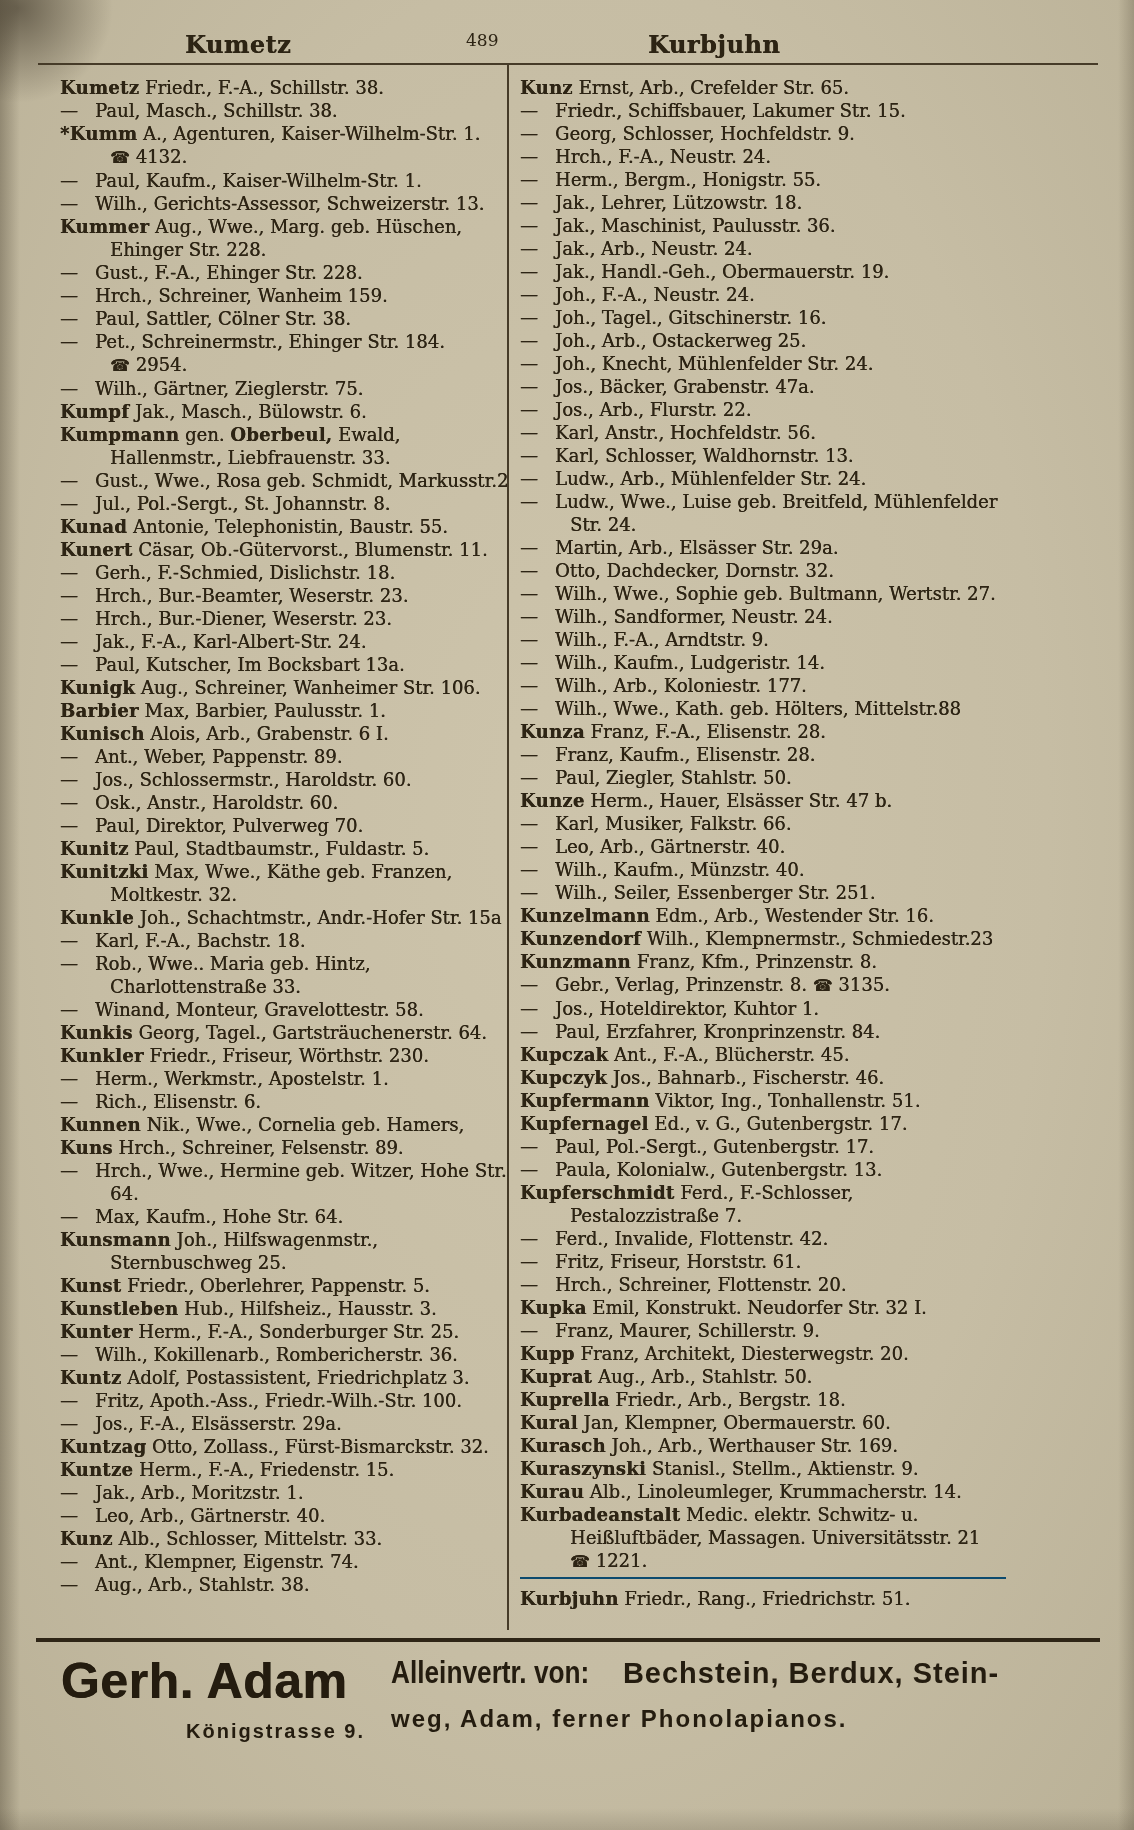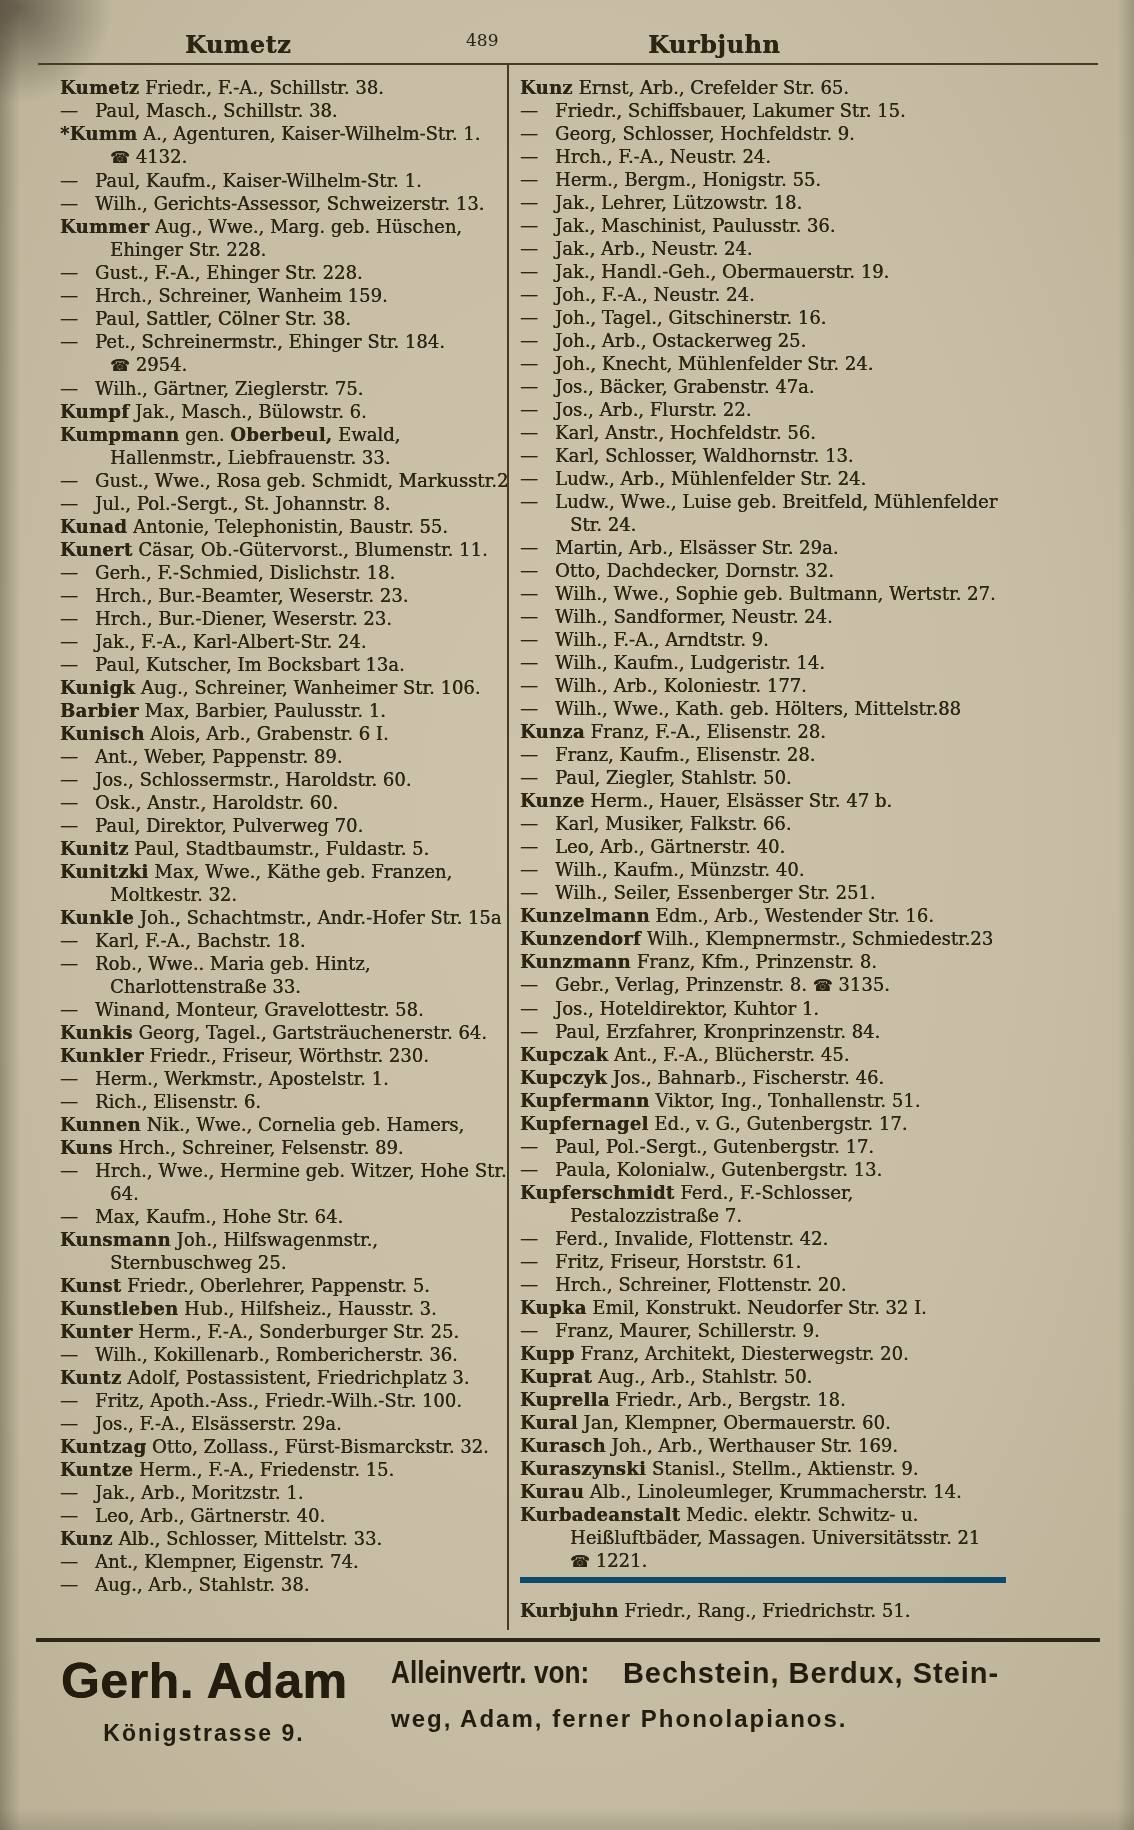--- a/index.html
+++ b/index.html
@@ -30,30 +30,30 @@
   .col-divider{position:absolute;left:507px;top:65px;width:2px;height:1565px;background:#463b28;}
   .entry{
     font-size:18px;line-height:23px;
     padding-left:50px;text-indent:-50px;
     text-shadow:0.3px 0 0 currentColor;
   }
   .lead{font-weight:bold;letter-spacing:0.3px;}
   .dash{margin-right:17px;}
   .phone{white-space:nowrap;text-align:right;}
   .ph-icon{font-family:"DejaVu Sans",sans-serif;font-size:16px;}
-  .rule-above{border-top:6px solid #0c4a6e;margin-top:4px;padding-top:16px;}
+  .rule-above{border-top:2px solid #0c4a6e;margin-top:4px;padding-top:8px;}
   
   .ad-rule{position:absolute;left:36px;right:34px;top:1638px;border-top:4px solid #2e2516;}
   .ad{
     position:absolute;left:43px;right:34px;top:1652px;height:160px;
     display:flex;font-family:"Liberation Sans",sans-serif;font-weight:bold;color:#241c0f;
   }
   .ad-left{width:322px;text-align:center;}
   .ad-name{font-size:50px;letter-spacing:0.5px;text-shadow:0.6px 0 0 currentColor;}
-  .ad-address{font-size:23px;margin-top:10px;letter-spacing:2px;}
+  .ad-address{font-size:20px;margin-top:10px;letter-spacing:2px;text-align:right;}
   .ad-right{flex:1;padding-left:26px;padding-top:2px;}
   .ad-line1{font-size:29px;white-space:nowrap;}
   .ad-label{display:inline-block;transform:scaleX(0.82);transform-origin:left center;font-size:32px;margin-right:-18px;}
   .ad-brands{letter-spacing:1px;}
   .ad-line2{font-size:24px;margin-top:14px;letter-spacing:2px;white-space:nowrap;}
 </style>
 </head>
 <body>
 
 <div class="page">

